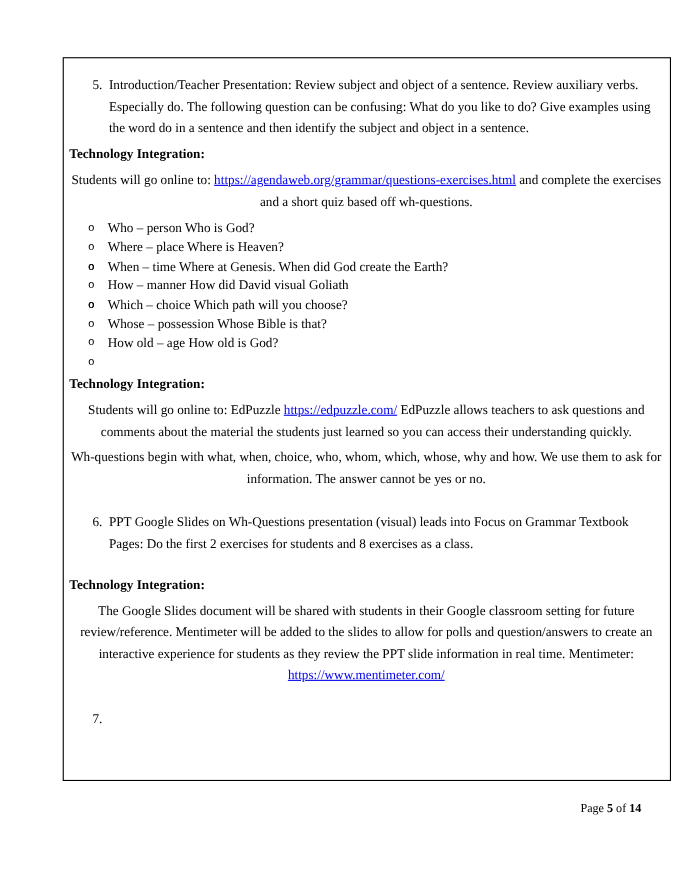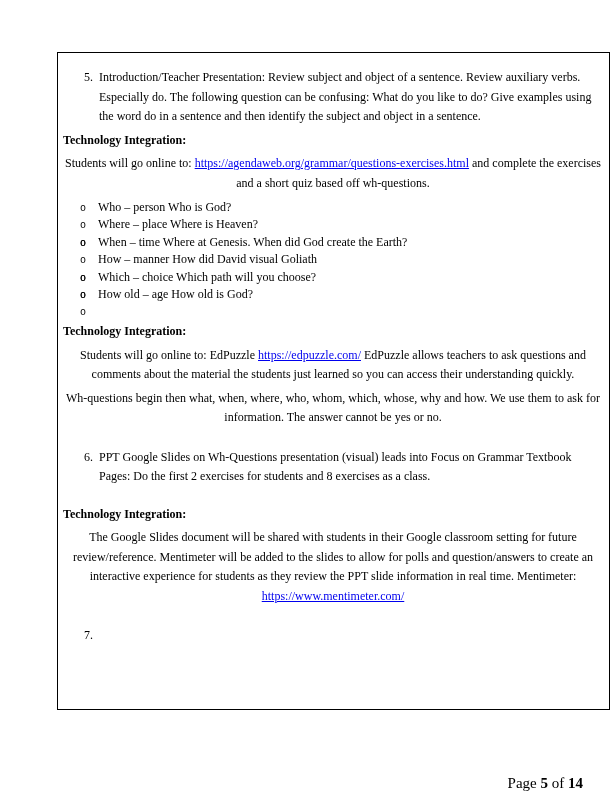--- a/index.html
+++ b/index.html
@@ -73,24 +73,23 @@
   .mt-small   { margin-top: 4px; }
   .mt-bullets { margin-top: 6px; }
   .mt-section { margin-top: 19px; }
   .mt-item6   { margin-top: 20px; }
   .mt-ti3     { margin-top: 18px; }
   .mt-item7   { margin-top: 20px; }
   .footer {
     position: absolute;
     top: 728px;
     right: 29px;
-    font-size: 15px;
+    font-size: 11px;
     line-height: 14px;
     white-space: nowrap;
-    margin-top: 48px;
   }
   .footer b { font-weight: bold; }
 </style>
 </head>
 <body>
 
 <div class="sheet">
   <div class="frame">
 
     <div class="num-item">
@@ -124,35 +123,36 @@
       </div>
       <div class="bullet-item">
         <span class="marker">o</span>
       </div>
       <div class="bullet-item">
         <span class="marker">o</span>
         <span>Which – choice Which path will you choose?</span>
       </div>
       <div class="bullet-item">
         <span class="marker">o</span>
+        <span>Whose – possession Whose Bible is that?</span>
       </div>
       <div class="bullet-item">
         <span class="marker">o</span>
         <span>How old – age How old is God?</span>
       </div>
       <div class="bullet-item">
         <span class="marker">o</span>
       </div>
     </div>
 
     <p class="ti-heading mt-section">Technology Integration:</p>
 
     <p class="para mt-small"><span>Students will go online to: EdPuzzle </span><a class="link">https://edpuzzle.com/</a><span> EdPuzzle allows teachers to ask questions and comments about the material the students just learned so you can access their understanding quickly.</span></p>
 
-    <p class="para mt-small">Wh-questions begin then what, when, where, who, whom, which, whose, why and how. We use them to ask for information. The answer cannot be yes or no.</p>
+    <p class="para mt-small">Wh-questions begin with what, when, choice, who, whom, which, whose, why and how. We use them to ask for information. The answer cannot be yes or no.</p>
 
     <div class="num-item mt-item6">
       <span class="num">6.</span>
       <span>PPT Google Slides on Wh-Questions presentation (visual) leads into Focus on Grammar Textbook Pages: Do the first 2 exercises for students and 8 exercises as a class.</span>
     </div>
 
     <p class="ti-heading mt-ti3">Technology Integration:</p>
 
     <p class="para mt-small"><span>The Google Slides document will be shared with students in their Google classroom setting for future review/reference. Mentimeter will be added to the slides to allow for polls and question/answers to create an interactive experience for students as they review the PPT slide information in real time. Mentimeter:  </span><a class="link">https://www.mentimeter.com/</a></p>
 

